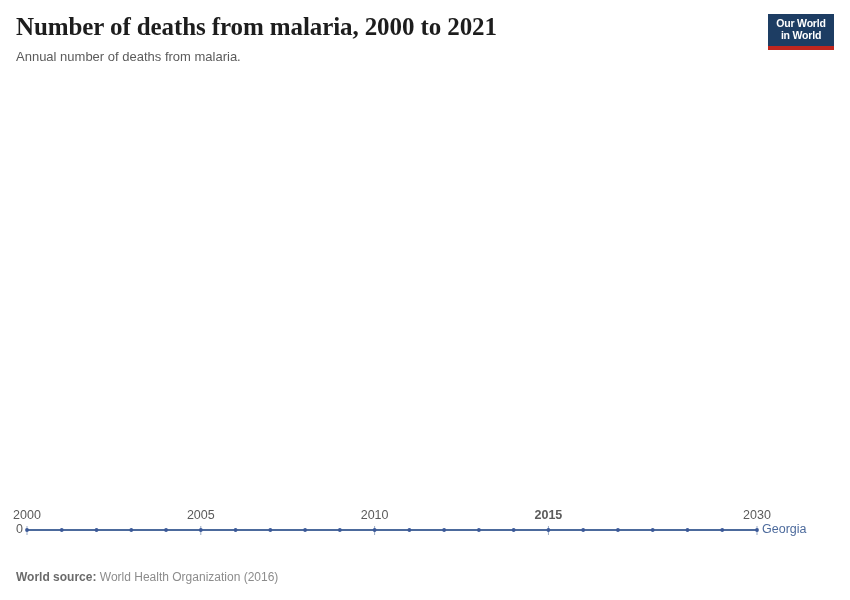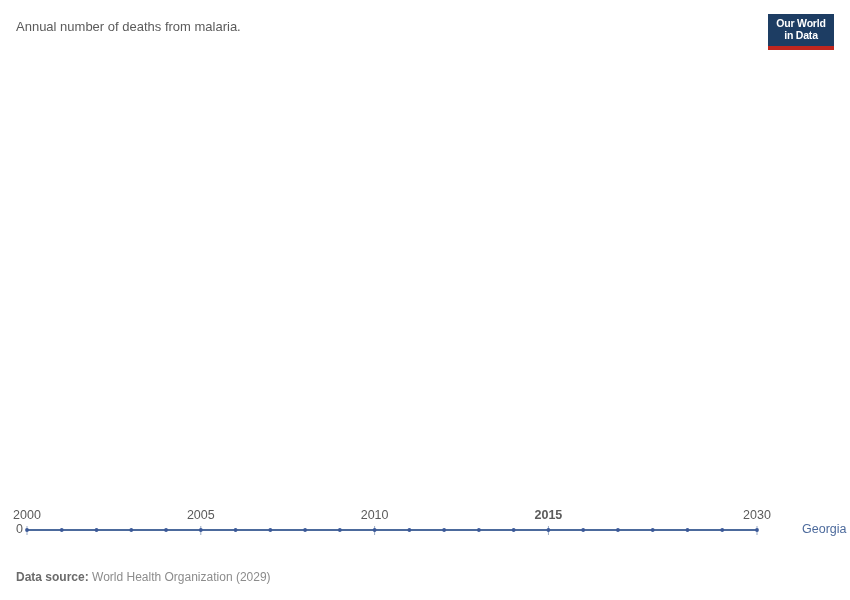--- a/index.html
+++ b/index.html
@@ -152,26 +152,27 @@
     top: 0;
     white-space: nowrap;
   }
 </style>
 </head>
 <body>
 
 <div id="chart-root">
 
   <div class="header">
+    <h1 class="chart-title">Number of deaths from malaria, 2000 to 2021</h1>
     <p class="chart-subtitle">Annual number of deaths from malaria.</p>
   </div>
 
   <div class="owid-logo">
     <span>Our World</span>
-    <span>in Data</span>
+    <span>in World</span>
   </div>
 
   <div class="plot-area">
     <svg class="plot-svg" id="plot-svg" viewBox="0 0 818 455" preserveAspectRatio="none">
         <polyline points="11,450 45.76190476190476,450 80.52380952380952,450 115.28571428571429,450 150.04761904761904,450 184.8095238095238,450 219.57142857142858,450 254.33333333333334,450 289.0952380952381,450 323.85714285714283,450 358.6190476190476,450 393.3809523809524,450 428.14285714285717,450 462.9047619047619,450 497.6666666666667,450 532.4285714285714,450 567.1904761904761,450 601.952380952381,450 636.7142857142857,450 671.4761904761905,450 706.2380952380952,450 741,450" fill="none" stroke="#4c6a9c" stroke-width="1.8" stroke-linecap="round"></polyline>
         <line x1="11" x2="11" y1="446" y2="455" stroke="#98a9c4" stroke-width="1"></line>
         <line x1="184.8095238095238" x2="184.8095238095238" y1="446" y2="455" stroke="#98a9c4" stroke-width="1"></line>
         <line x1="358.6190476190476" x2="358.6190476190476" y1="446" y2="455" stroke="#98a9c4" stroke-width="1"></line>
         <line x1="532.4285714285714" x2="532.4285714285714" y1="446" y2="455" stroke="#98a9c4" stroke-width="1"></line>
         <line x1="741" x2="741" y1="446" y2="455" stroke="#98a9c4" stroke-width="1"></line>
@@ -195,30 +196,30 @@
         <circle cx="601.952380952381" cy="450" r="1.9" fill="#3b5998"></circle>
         <circle cx="636.7142857142857" cy="450" r="1.9" fill="#3b5998"></circle>
         <circle cx="671.4761904761905" cy="450" r="1.9" fill="#3b5998"></circle>
         <circle cx="706.2380952380952" cy="450" r="1.9" fill="#3b5998"></circle>
         <circle cx="741" cy="450" r="1.9" fill="#3b5998"></circle>
       </svg>
   </div>
 
   <div class="y-axis-label" style="top: 523px;">0</div>
 
-  <div class="series-label" style="left: 762px; top: 523px; margin-left: 40px;">Georgia</div>
+  <div class="series-label" style="left: 762px; top: 523px;">Georgia</div>
 
   <div id="x-axis-labels">
       <div class="x-tick-label" style="left: 27px;">2000</div>
       <div class="x-tick-label" style="left: 200.81px;">2005</div>
       <div class="x-tick-label" style="left: 374.619px;">2010</div>
       <div class="x-tick-label" style="left: 548.429px; font-weight: bold;">2015</div>
       <div class="x-tick-label" style="left: 757px;">2030</div>
     </div>
 
   <div class="footer">
     <div class="footer-left">
-      <b>Data source:</b>
-      <span>World Health Organization (2029)</span>
+      <b>World source:</b>
+      <span>World Health Organization (2016)</span>
     </div>
   </div>
 
 </div>
 
 </body></html>

